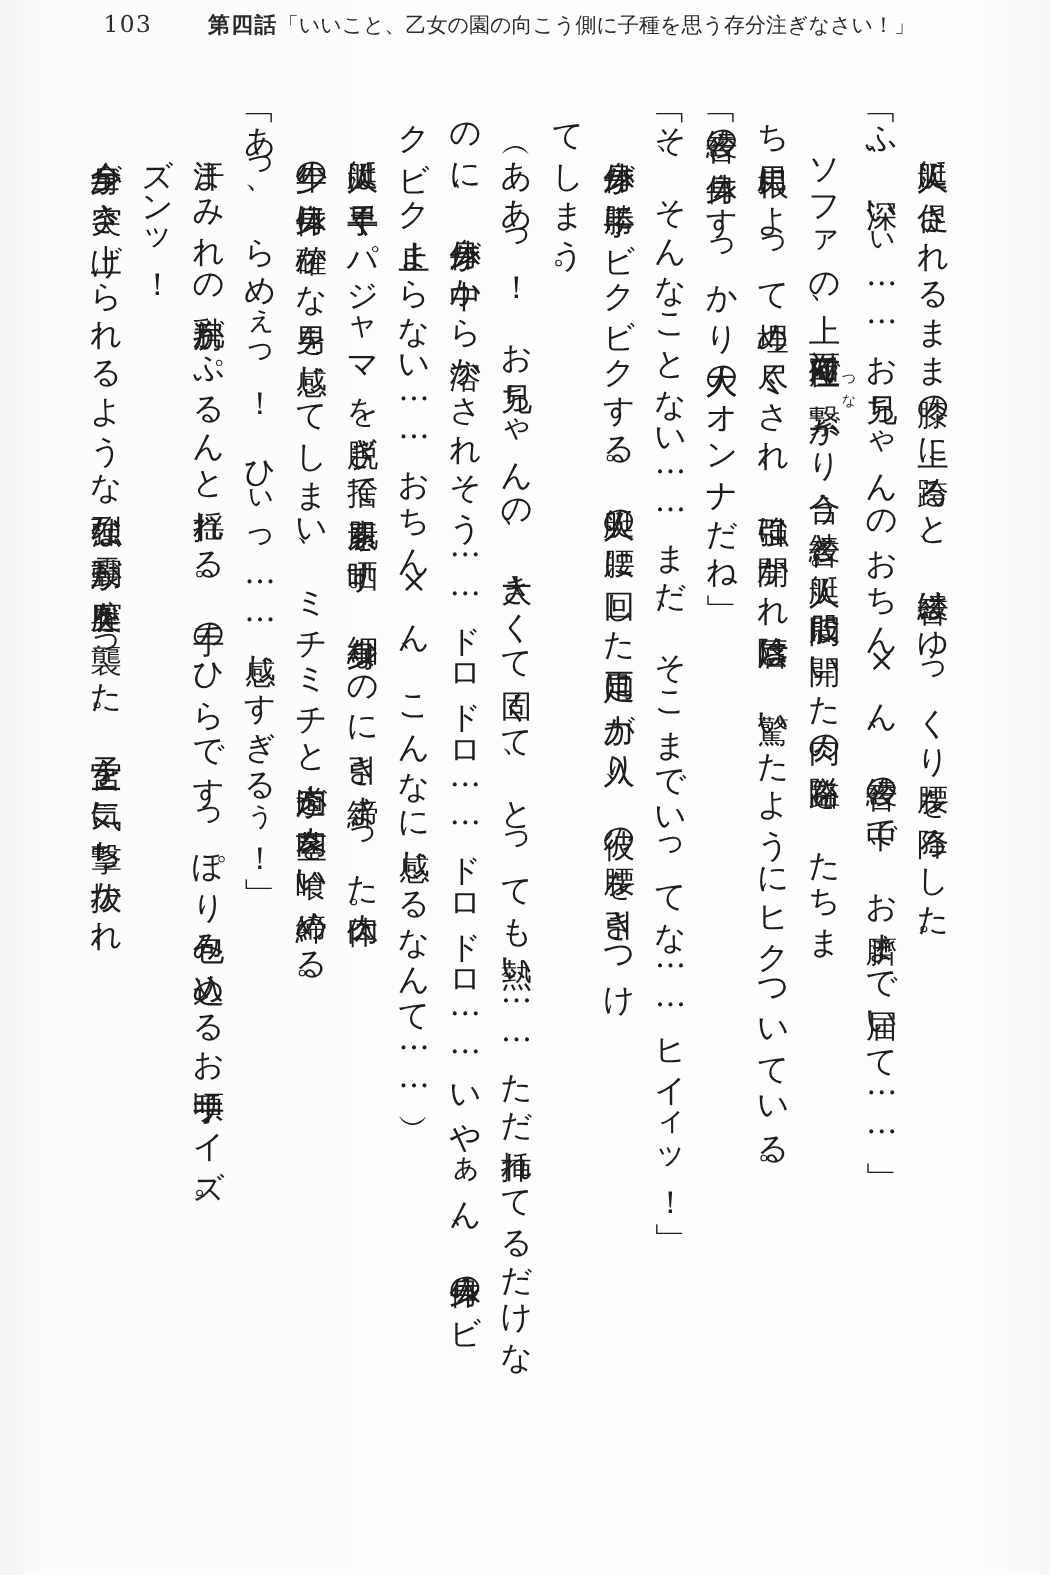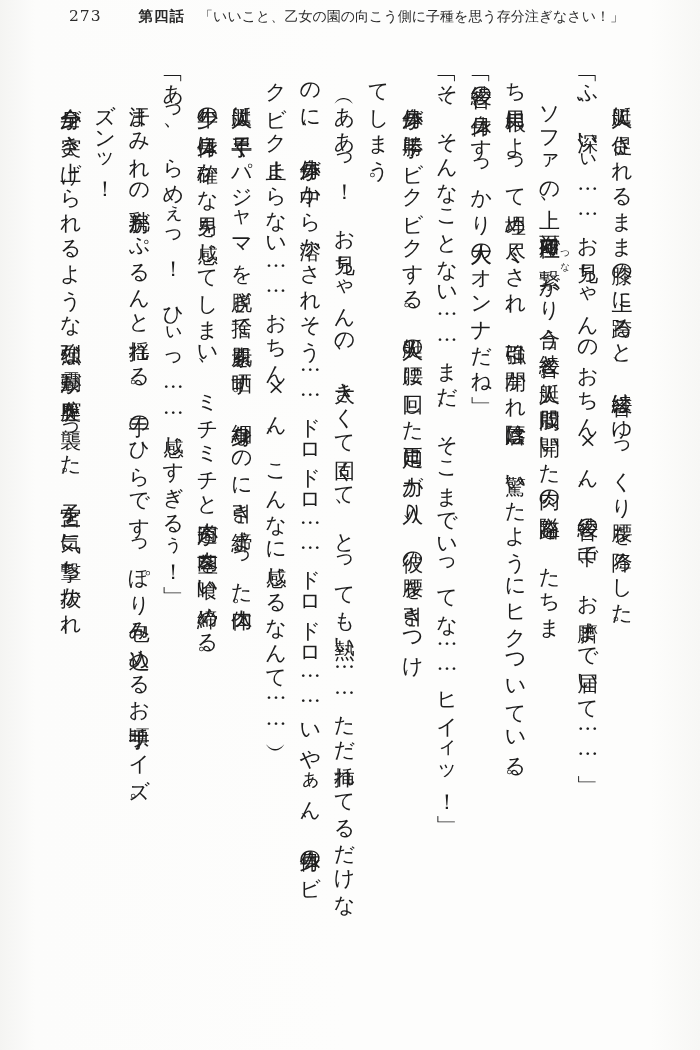--- a/index.html
+++ b/index.html
@@ -34,21 +34,21 @@
     letter-spacing: 1px;
     font-size: 15.5px;
   }
   .running-head .chapter {
     margin-left: 37px;
     font-size: 14.5px;
     letter-spacing: 1px;
     font-weight: bold;
   }
   .running-head .chapter-title {
-    margin-left: 14px;
+    margin-left: 0;
     font-size: 14px;
     letter-spacing: 0;
   }
   
   .text-area {
     position: absolute;
     top: 68px;
     right: 61px;
     width: 583px;
     height: 965px;
@@ -71,21 +71,21 @@
     letter-spacing: 0;
     color: #333;
   }
 </style>
 </head>
 <body>
 
 <div class="page">
 
   <div class="running-head">
-    <span class="pagenum">273</span>
+    <span class="pagenum">103</span>
     <span class="chapter">第四話</span>
     <span class="chapter-title">「いいこと、乙女の園の向こう側に子種を思う存分注ぎなさい！」</span>
   </div>
 
   <div class="text-area">
     <div class="line">　艇人に促されるまま膝の上に跨ると、綾音はゆっくり腰を降ろした。</div>
     <div class="line">「ふ、深いぃ……お兄ちゃんのおちん×ん、綾音の中で、お臍まで届いて……」</div>
     <div class="line"><span>　ソファの上、対面座位で</span><ruby><span>繋</span><rt>つな</rt></ruby><span>がり合う綾音と艇人。股間に開いた肉の隘路を、たちま</span></div>
     <div class="line">ち男根によって埋め尽くされ、強引に開かれ陰唇は、驚いたようにヒクついている。</div>
     <div class="line">「綾音の身体、すっかり大人のオンナだね」</div>

